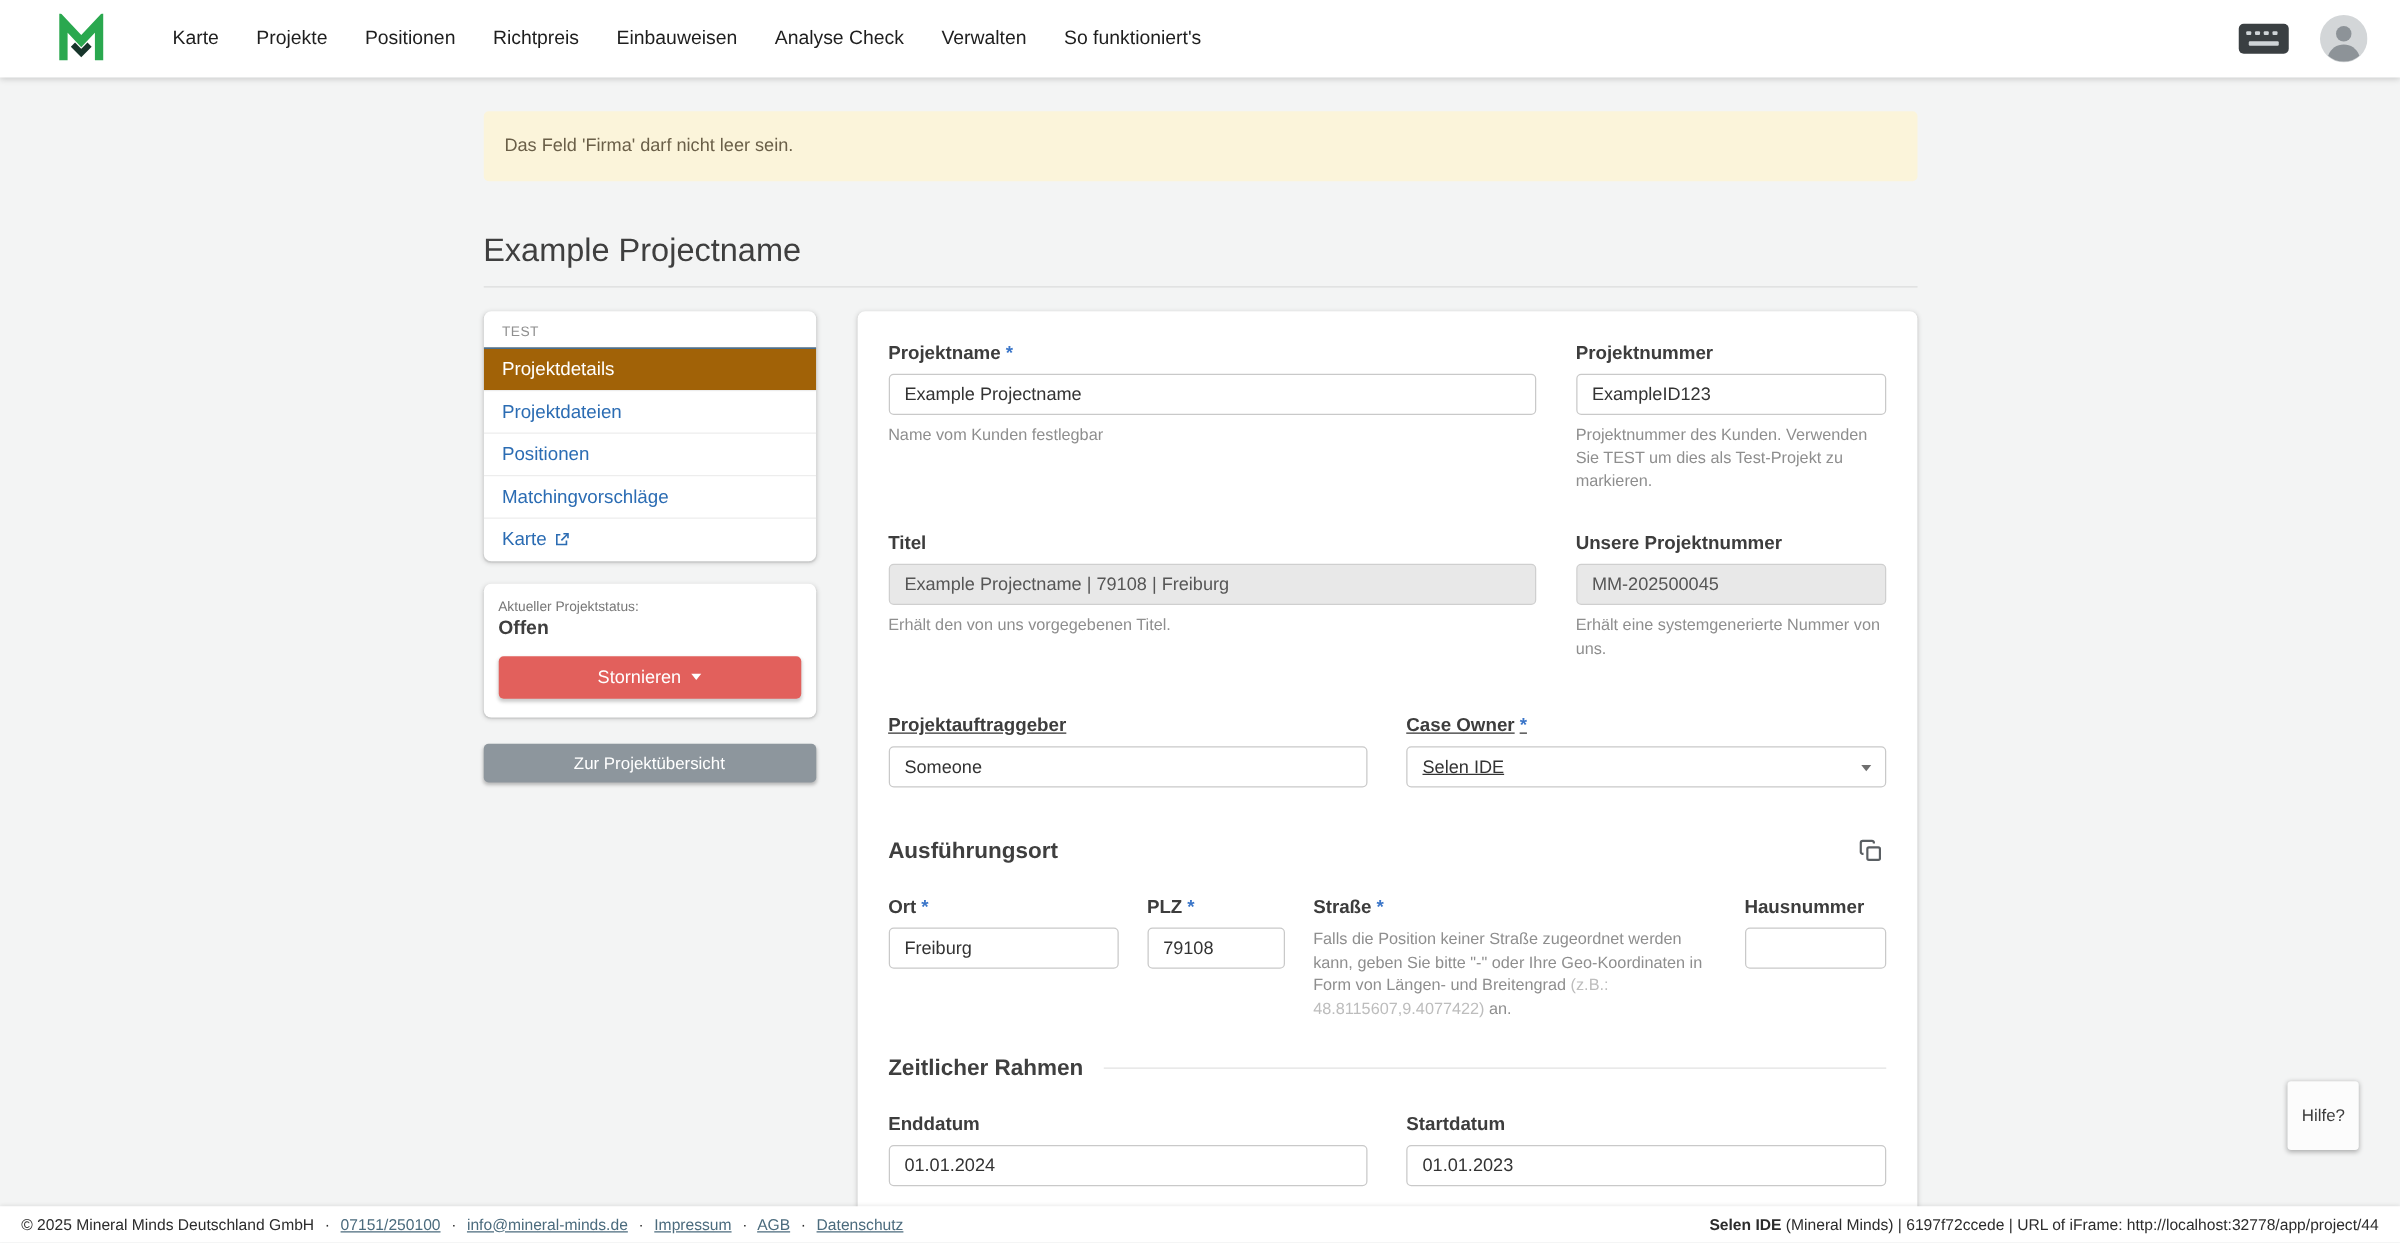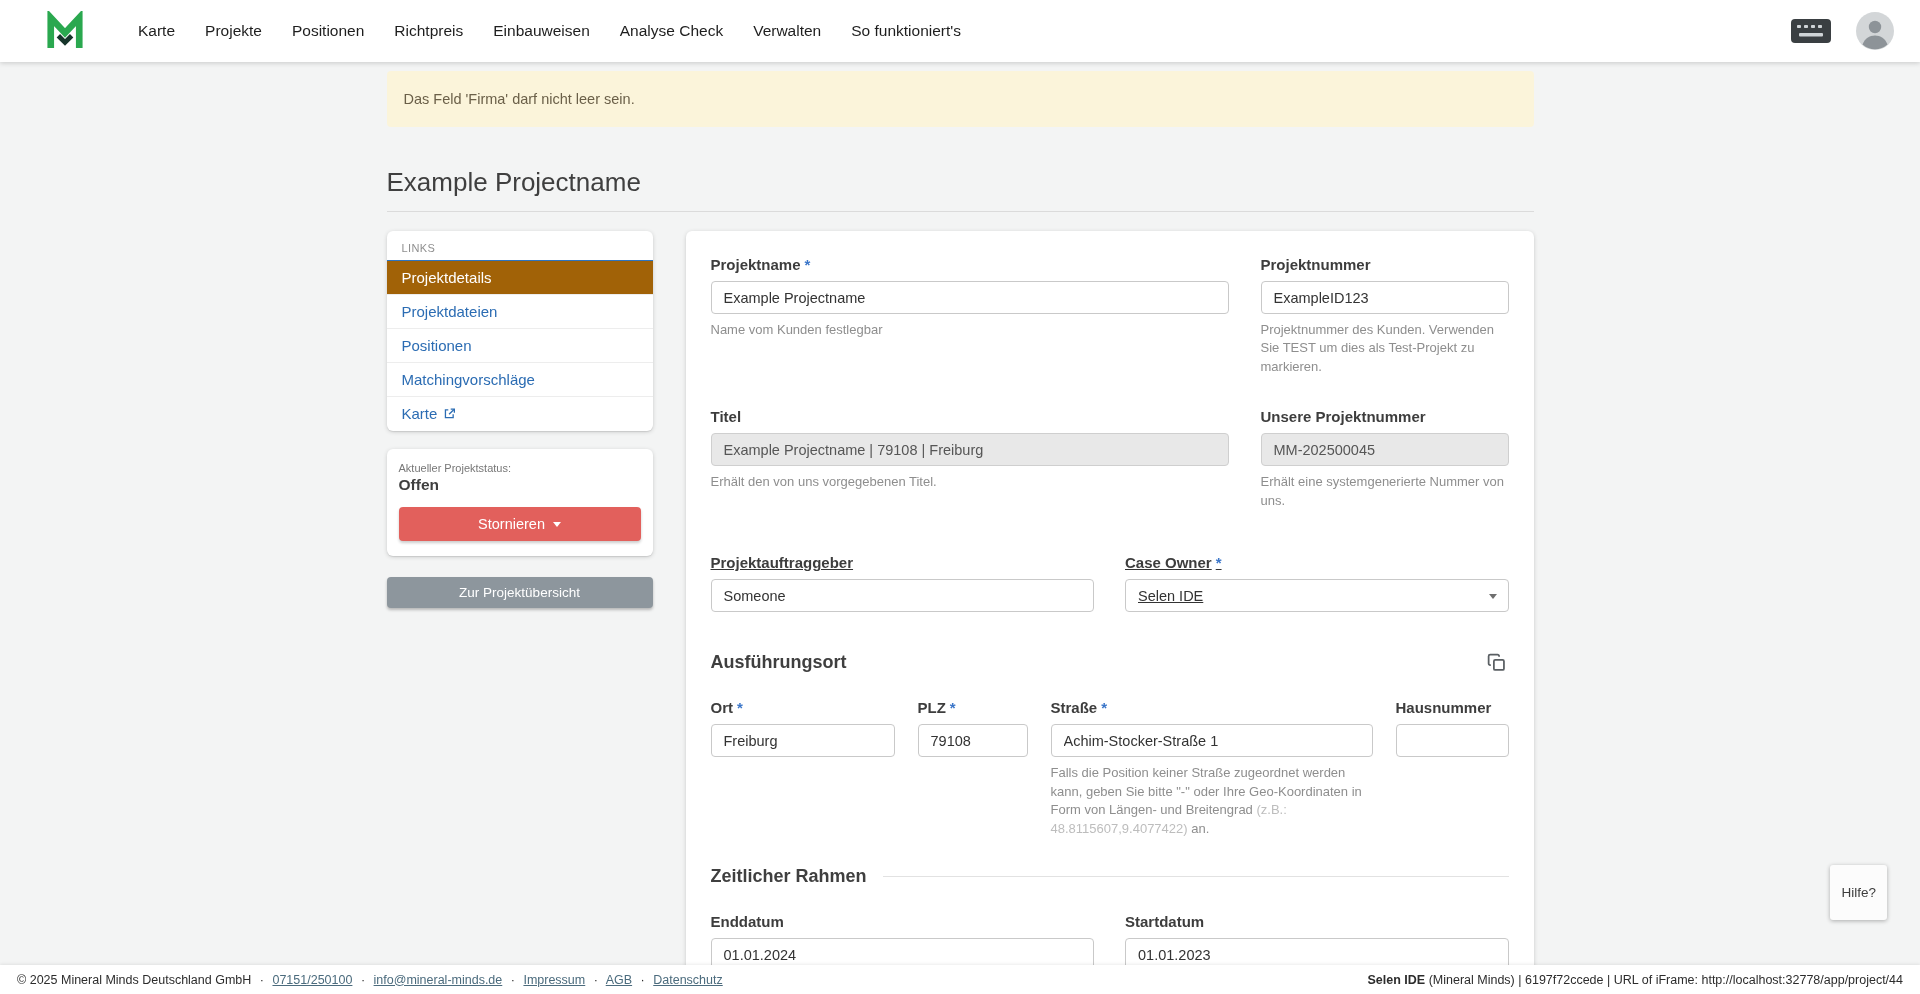--- a/index.html
+++ b/index.html
@@ -18,21 +18,21 @@
   }
   .logo { margin-right: 54px; display: flex; cursor: pointer; }
   .nav { display: flex; gap: 30px; align-items: center; }
   .nav-item { font-size: 15.5px; font-weight: 500; color: #1e1e1e; text-decoration: none; cursor: pointer; white-space: nowrap; }
   .header-right { margin-left: auto; display: flex; align-items: center; gap: 24px; }
   .hdr-icon-btn { background: none; border: none; padding: 0; cursor: pointer; display: flex; }
 
   
   .container { width: 1147px; margin: 0 auto; }
   .alert {
-    margin: 9px 0 40px; background: #fbf4da; border-radius: 4px;
+    margin: 27px 0 40px; background: #fbf4da; border-radius: 4px;
     padding: 20px 17px; font-size: 14.5px; color: #6a5f48;
   }
   .page-title { font-size: 26px; font-weight: 400; color: #3f3f3f; margin: 0 0 13px; }
   .title-rule { border: 0; border-top: 1px solid #dbdbdb; margin: 0 0 19px; }
   .layout { display: flex; gap: 33px; align-items: flex-start; }
   .card { background: #fff; border-radius: 6px; box-shadow: 0 1px 4px rgba(0,0,0,.16), 0 1px 1px rgba(0,0,0,.08); }
 
   
   .sidebar { width: 266px; flex: none; }
   .links-card { overflow: hidden; padding-bottom: 1px; }
@@ -151,21 +151,21 @@
 
 <main class="container">
   <div class="alert">Das Feld 'Firma' darf nicht leer sein.</div>
 
   <h1 class="page-title">Example Projectname</h1>
   <hr class="title-rule">
 
   <div class="layout">
     <aside class="sidebar">
       <div class="card links-card">
-        <div class="links-header">LINKS</div>
+        <div class="links-header">TEST</div>
         <div class="link-item active">Projektdetails</div>
         <div class="link-item">Projektdateien</div>
         <div class="link-item">Positionen</div>
         <div class="link-item">Matchingvorschläge</div>
         <div class="link-item">
           <span>Karte</span>
           <span class="ext">
             <svg width="13" height="13" viewBox="0 0 16 16" fill="none" stroke="currentColor" stroke-width="1.6">
               <path d="M6.5 3.5H3v9.5h9.5V9"></path>
               <path d="M9.5 2.5H14V7"></path>
@@ -243,21 +243,20 @@
         <div>
           <label class="flabel"><span>Ort</span><span class="req">*</span></label>
           <input class="finput" type="text" value="Freiburg" style="">
         </div>
         <div>
           <label class="flabel"><span>PLZ</span><span class="req">*</span></label>
           <input class="finput" type="text" value="79108" style="">
         </div>
         <div>
           <label class="flabel"><span>Straße</span><span class="req">*</span></label>
-          <input class="finput" type="text" value="Achim-Stocker-Straße 1" style="">
           <div class="helper"><span>Falls die Position keiner Straße zugeordnet werden kann, geben Sie bitte "-" oder Ihre Geo-Koordinaten in Form von Längen- und Breitengrad </span><span class="light">(z.B.: 48.8115607,9.4077422)</span><span> an.</span></div>
         </div>
         <div>
           <label class="flabel"><span>Hausnummer</span></label>
           <input class="finput" type="text" value="" style="">
         </div>
       </div>
 
       <div class="section-head zeit-head">
         <h2>Zeitlicher Rahmen</h2>

